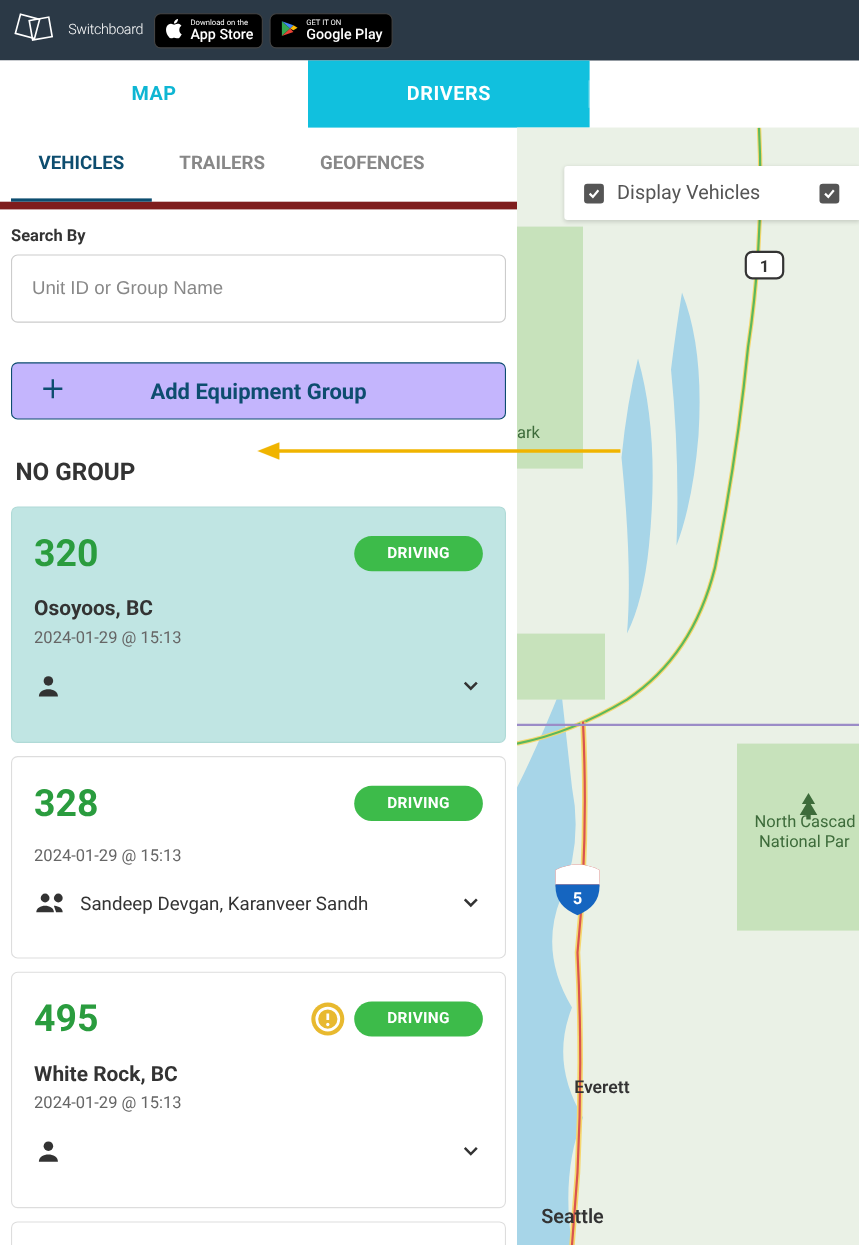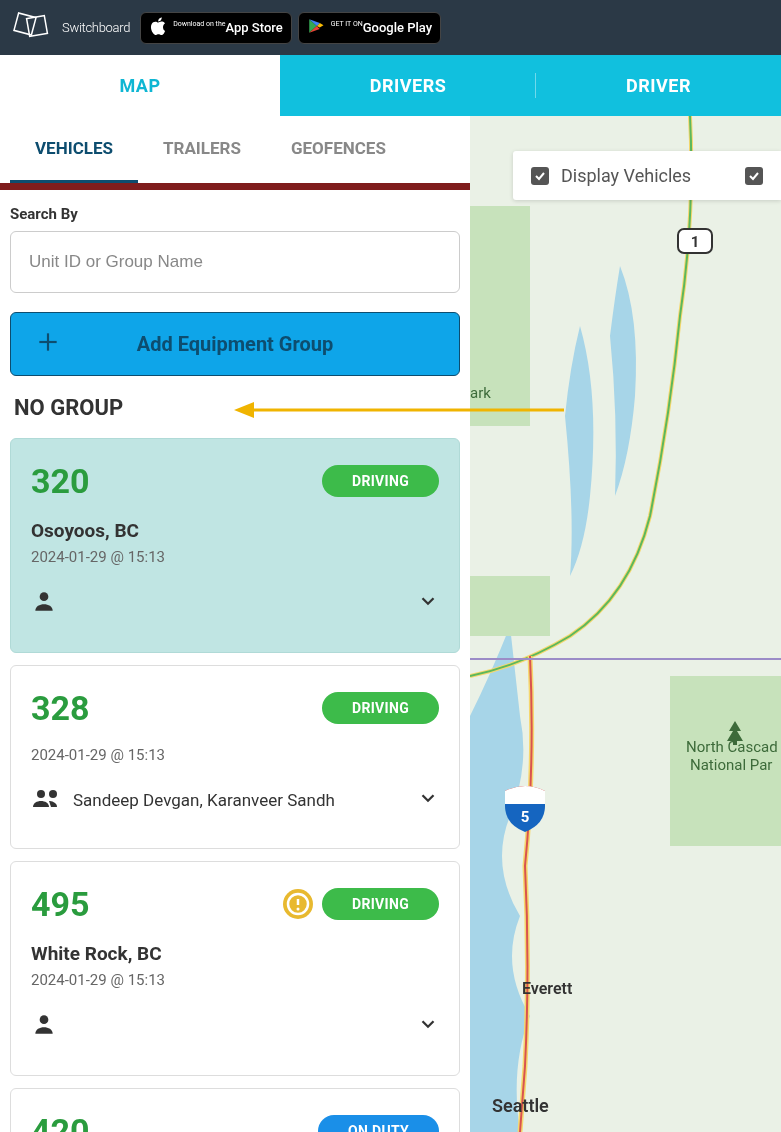--- a/index.html
+++ b/index.html
@@ -5,21 +5,21 @@
     * { margin: 0; padding: 0; box-sizing: border-box; }
     body { font-family: -apple-system, BlinkMacSystemFont, 'Segoe UI', Roboto, sans-serif; width: 781px; height: 1132px; overflow: hidden; position: relative; }
     
     .top-bar { background: #2b3946; height: 55px; display: flex; align-items: center; padding: 0 10px; gap: 10px; }
     .logo-wrap { display: flex; align-items: center; gap: 8px; }
     .logo-icon svg { width: 44px; height: 30px; }
     .logo-text { color: #fff; font-size: 13px; font-weight: 300; letter-spacing: -0.3px; }
     .store-badges { display: flex; gap: 6px; }
     .badge { background: #000; border-radius: 6px; height: 32px; padding: 4px 8px; display: flex; align-items: center; gap: 6px; color: #fff; border: 1px solid #444; }
     .badge svg { width: 18px; height: 18px; }
-    .badge-text { display: flex; flex-direction: row; line-height: 1; }
+    .badge-text { display: flex; flex-direction: column; line-height: 1; }
     .badge-small { font-size: 7px; }
     .badge-large { font-size: 13px; font-weight: 500; }
     
     .main-tabs { display: flex; height: 61px; }
     .main-tab { display: flex; align-items: center; justify-content: center; font-size: 18px; font-weight: 700; letter-spacing: 0.5px; cursor: pointer; }
     .main-tab.map { width: 280px; background: #fff; color: #0eb6d3; }
     .main-tab.drivers { width: 256px; background: #11c0de; color: #fff; position: relative; }
     .main-tab.drivers::after { content: ''; position: absolute; right: 0; top: 18px; bottom: 18px; width: 1px; background: rgba(255,255,255,0.4); }
     .main-tab.driver2 { flex: 1; background: #11c0de; color: #fff; }
     
@@ -28,21 +28,21 @@
     
     .sub-tabs { display: flex; padding: 0 10px; border-bottom: 7px solid #7f1d1d; }
     .sub-tab { padding: 22px 25px; font-size: 17px; font-weight: 700; color: #888; cursor: pointer; border-bottom: 3px solid transparent; }
     .sub-tab.active { color: #0d4d6f; border-bottom-color: #0d4d6f; }
     
     .search-section { padding: 15px 10px 10px; }
     .search-label { font-size: 15px; font-weight: 700; color: #333; margin-bottom: 8px; }
     .search-input { width: 100%; height: 62px; border: 1px solid #ccc; border-radius: 6px; padding: 0 18px; font-size: 17px; color: #333; }
     .search-input::placeholder { color: #888; }
     
-    .add-group-btn { margin: 9px 10px; height: 64px; border: 1.5px solid #0d4d6f; border-radius: 6px; background: #0ea5e9; display: flex; align-items: center; cursor: pointer; position: relative; }
+    .add-group-btn { margin: 26px 10px; height: 52px; border: 1.5px solid #0d4d6f; border-radius: 6px; background: #c4b5fd; display: flex; align-items: center; cursor: pointer; position: relative; }
     .add-group-btn .plus { position: absolute; left: 24px; }
     .add-group-btn .plus svg { width: 26px; height: 26px; }
     .add-group-btn .label { flex: 1; text-align: center; font-size: 20px; font-weight: 700; color: #0d4d6f; }
     
     .group-title { padding: 10px 14px 12px; font-size: 22px; font-weight: 700; color: #333; }
     
     .vehicle-card { margin: 6px 10px 12px; border-radius: 6px; border: 1px solid #ddd; padding: 22px 20px 34px; background: #fff; }
     .vehicle-card.selected { background: #c0e5e3; border-color: #b0dad7; }
     .vehicle-header { display: flex; justify-content: space-between; align-items: center; margin-bottom: 18px; }
     .vehicle-id { font-size: 34px; font-weight: 700; color: #2a9c3e; }
@@ -110,21 +110,20 @@
         <span class="badge-small">GET IT ON</span>
         <span class="badge-large">Google Play</span>
       </span>
     </div>
   </div>
 </div>
 
 <div class="main-tabs">
   <div class="main-tab map">MAP</div>
   <div class="main-tab drivers">DRIVERS</div>
-  <div class="main-tab driver2">DRIVER</div>
 </div>
 
 <div class="container">
   <div class="sidebar">
     <div class="sub-tabs">
       <div class="sub-tab active">VEHICLES</div>
       <div class="sub-tab">TRAILERS</div>
       <div class="sub-tab">GEOFENCES</div>
     </div>
 

